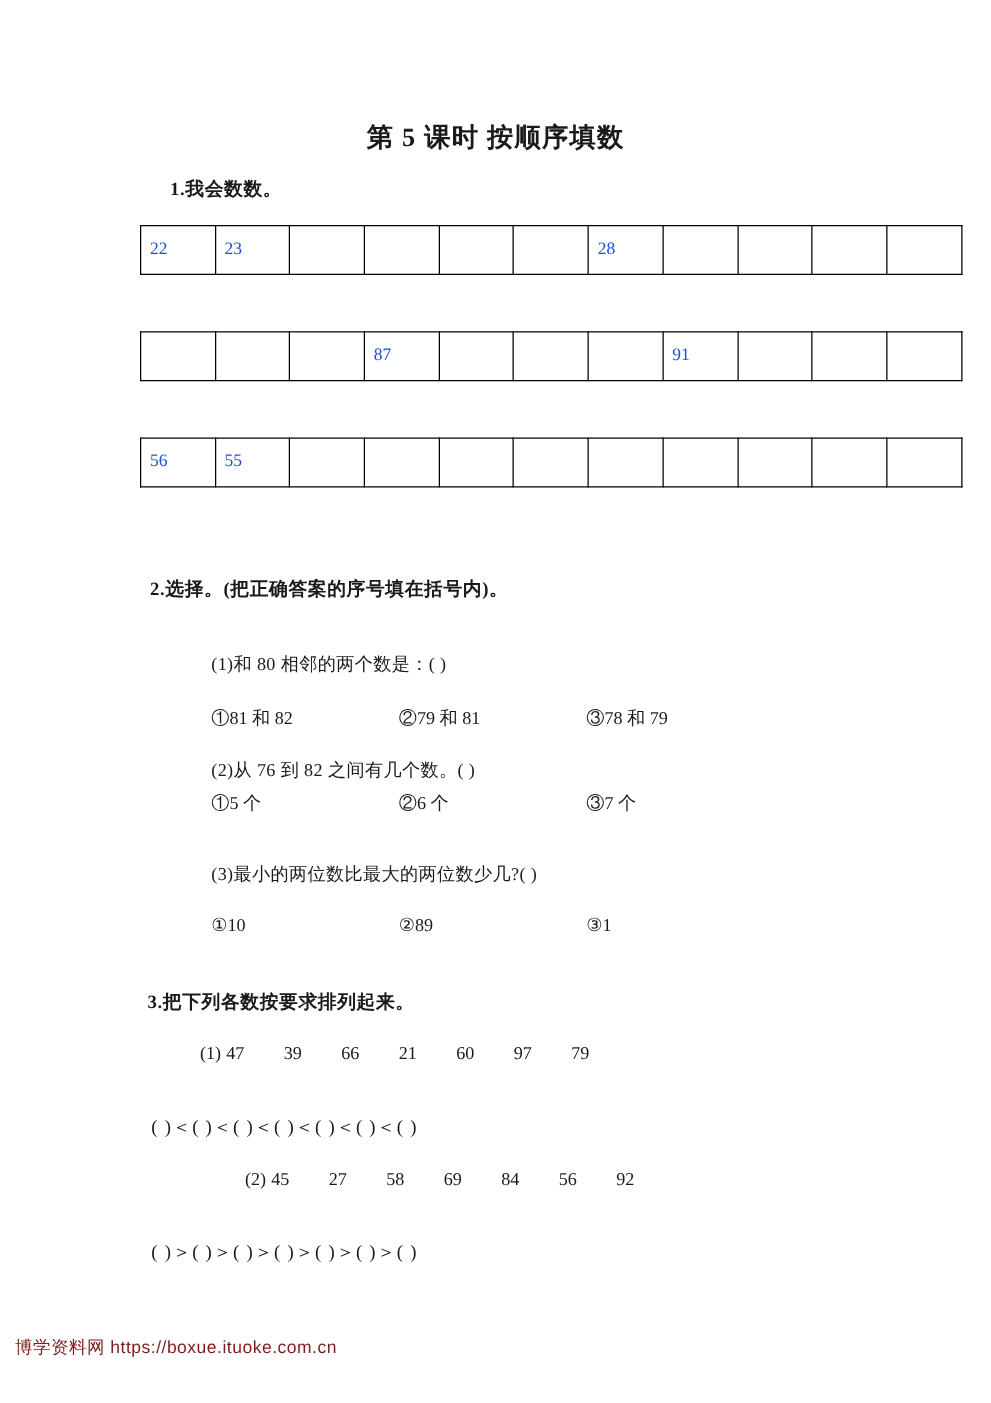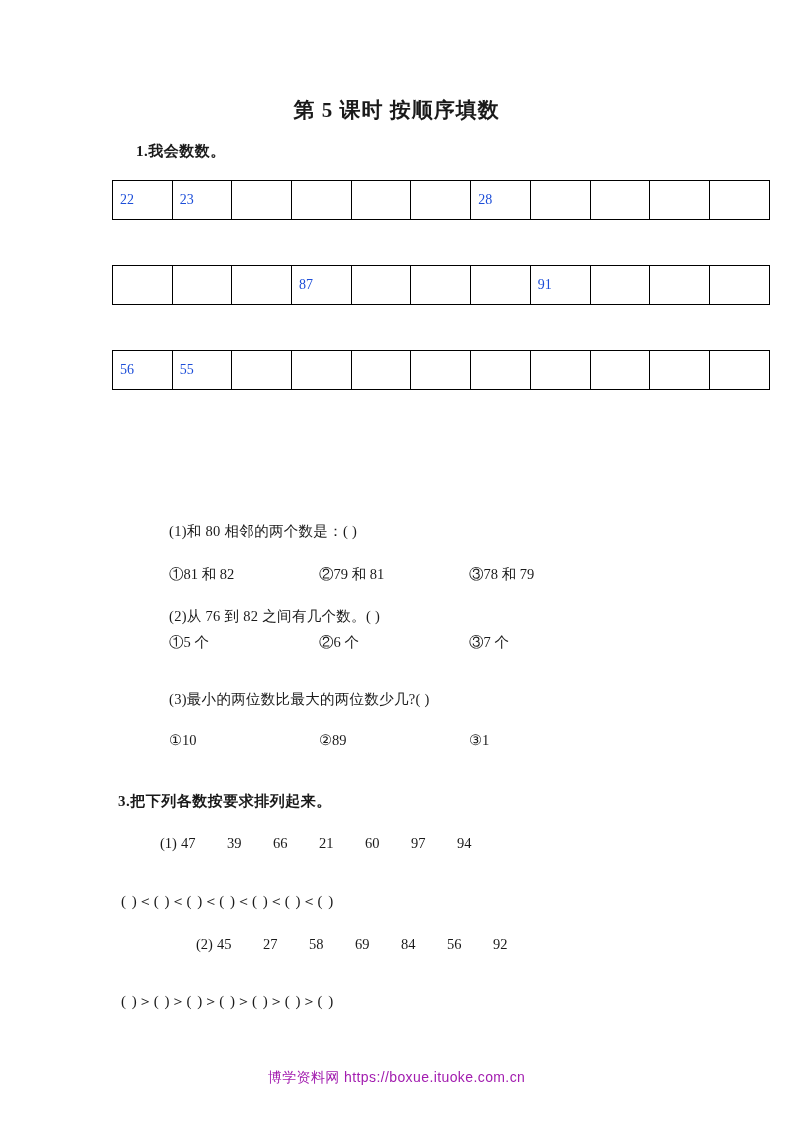--- a/index.html
+++ b/index.html
@@ -100,26 +100,26 @@
   .cmp-line {
     position: absolute;
     font-size: 15px;
     white-space: nowrap;
     letter-spacing: 1px;
   }
 
   
   .footer {
     position: absolute;
-    left: 0;
+    left: 12px;
     right: 0;
     top: 1069px;
-    text-align: center;
+    text-align: left;
     font-size: 14px;
-    color: #a21caf;
+    color: #7f1d1d;
     font-family: "Liberation Sans", "DejaVu Sans", sans-serif;
     letter-spacing: 0.4px;
   }
 </style>
 </head>
 <body>
 
 <div class="page">
 
   <div class="title">第 5 课时  按顺序填数</div>
@@ -175,20 +175,23 @@
       <td></td>
       <td></td>
       <td></td>
       <td></td>
       <td></td>
       <td></td>
     </tr>
   </tbody>
     </table>
 
+  <div class="q-heading" style="left:120px; top:462px;">
+    <span class="num">2.</span><span>选择。(把正确答案的序号填在括号内)。</span>
+  </div>
 
   <div class="q-stem" style="left:169px; top:522px;">(1)和 80 相邻的两个数是：(            )</div>
   <div class="opt-row" style="left:169px; top:565px;font-family:Liberation Serif, serif;">
     <span class="opt w1">①81 和 82</span>
     <span class="opt w2">②79 和 81</span>
     <span class="opt">③78 和 79</span>
   </div>
 
   <div class="q-stem" style="left:169px; top:607px;">(2)从 76 到 82 之间有几个数。(            )</div>
   <div class="opt-row" style="left:169px; top:633px;">
@@ -202,21 +205,21 @@
     <span class="opt w1">①10</span>
     <span class="opt w2">②89</span>
     <span class="opt">③1</span>
   </div>
 
   <div class="q-heading" style="left:118px; top:792px;">
     <span class="num">3.</span><span>把下列各数按要求排列起来。</span>
   </div>
 
   <div class="num-list" style="left:160px; top:835px;">
-    <span class="lead">(1)</span><span class="n">47</span><span class="n">39</span><span class="n">66</span><span class="n">21</span><span class="n">60</span><span class="n">97</span><span class="n">94</span>
+    <span class="lead">(1)</span><span class="n">47</span><span class="n">39</span><span class="n">66</span><span class="n">21</span><span class="n">60</span><span class="n">97</span><span class="n">79</span>
   </div>
 
   <div class="cmp-line" style="left:121px; top:892px;">(      )＜(      )＜(      )＜(      )＜(      )＜(      )＜(      )</div>
 
   <div class="num-list" style="left:196px; top:936px;">
     <span class="lead">(2)</span><span class="n">45</span><span class="n">27</span><span class="n">58</span><span class="n">69</span><span class="n">84</span><span class="n">56</span><span class="n">92</span>
   </div>
 
   <div class="cmp-line" style="left:121px; top:992px;">(      )＞(      )＞(      )＞(      )＞(      )＞(      )＞(      )</div>
 

